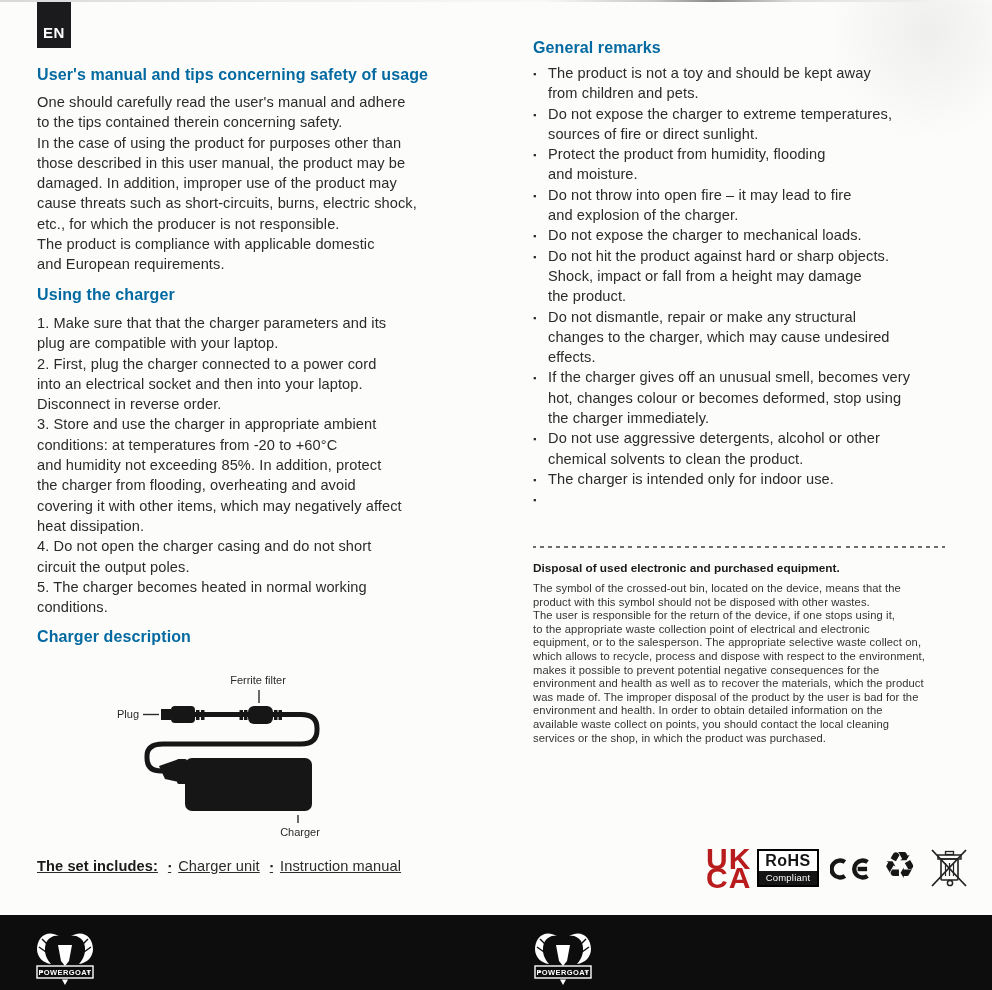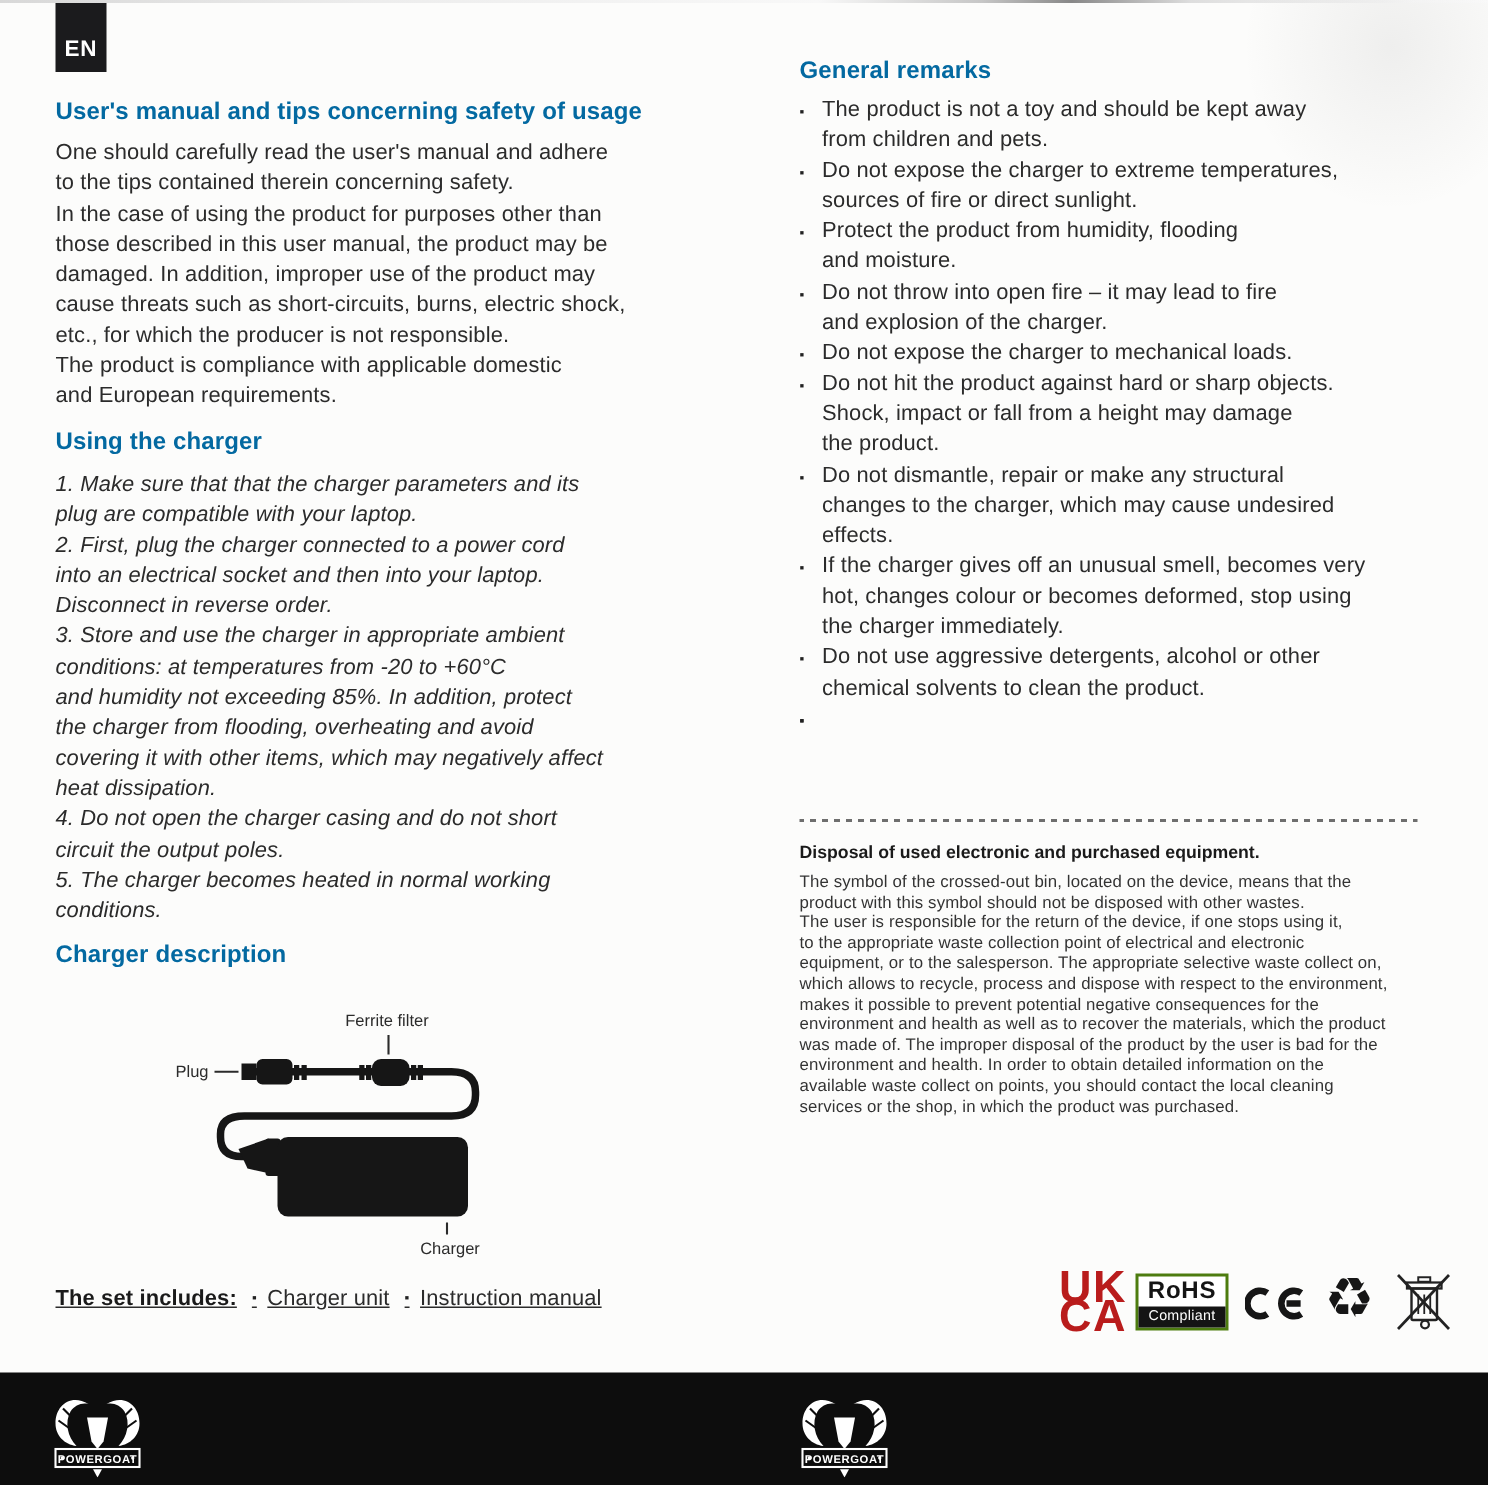--- a/index.html
+++ b/index.html
@@ -61,21 +61,21 @@
   .diagram{position:absolute;left:115px;top:666px;}
   .diagram text{font-family:"Liberation Sans","DejaVu Sans",sans-serif;font-size:11px;fill:#2b2b2b;}
   
   .certs{position:absolute;left:700px;top:843px;height:50px;}
   .ukca{
     position:absolute;left:6px;top:6px;font-weight:700;font-size:30px;line-height:19px;
     color:#b91c1c;letter-spacing:1px;
   }
   .ukca span{display:block;}
   .rohs{
-    position:absolute;left:57px;top:6px;width:58px;border:2px solid #4d7c0f;background:#fff;
+    position:absolute;left:57px;top:6px;width:58px;border:2px solid #000000;background:#fff;
     text-align:center;
   }
   .rohs .rohs-t{display:block;font-weight:700;font-size:16px;line-height:20px;color:#141414;letter-spacing:.5px;}
   .rohs .rohs-b{display:block;background:#141414;color:#fff;font-size:9.5px;line-height:14px;letter-spacing:.2px;}
   .ce{position:absolute;left:130px;top:8px;}
   .recycle{
     position:absolute;left:183px;top:-2px;font-family:"DejaVu Sans",sans-serif;
     font-size:37px;color:#161616;line-height:50px;
   }
   .weee{position:absolute;left:228px;top:2px;}
@@ -103,21 +103,21 @@
 In the case of using the product for purposes other than
 those described in this user manual, the product may be
 damaged. In addition, improper use of the product may
 cause threats such as short-circuits, burns, electric shock,
 etc., for which the producer is not responsible.
 The product is compliance with applicable domestic
 and European requirements.</p>
 
   <h2 class="sec" style="left:37px;top:286px;">Using the charger</h2>
 
-  <p class="bodytxt lines" style="left:37px;top:313px;width:440px;font-style:italic;">1. Make sure that that the charger parameters and its
+  <p class="bodytxt lines" style="left:37px;top:313px;width:440px;">1. Make sure that that the charger parameters and its
 plug are compatible with your laptop.
 2. First, plug the charger connected to a power cord
 into an electrical socket and then into your laptop.
 Disconnect in reverse order.
 3. Store and use the charger in appropriate ambient
 conditions: at temperatures from -20 to +60°C
 and humidity not exceeding 85%. In addition, protect
 the charger from flooding, overheating and avoid
 covering it with other items, which may negatively affect
 heat dissipation.
@@ -176,21 +176,21 @@
 Shock, impact or fall from a height may damage
 the product.</span></li>
     <li><span class="marker">▪</span><span class="lines">Do not dismantle, repair or make any structural
 changes to the charger, which may cause undesired
 effects.</span></li>
     <li><span class="marker">▪</span><span class="lines">If the charger gives off an unusual smell, becomes very
 hot, changes colour or becomes deformed, stop using
 the charger immediately.</span></li>
     <li><span class="marker">▪</span><span class="lines">Do not use aggressive detergents, alcohol or other
 chemical solvents to clean the product.</span></li>
-    <li><span class="marker">▪</span></li>
+    <li><span class="marker">▪</span><span class="lines">The charger is intended only for indoor use.</span></li>
     <li><span class="marker">▪</span></li>
   </ul>
 
   <div class="divider"></div>
 
   <h3 class="disposal-h">Disposal of used electronic and purchased equipment.</h3>
 
   <p class="smalltxt lines">The symbol of the crossed-out bin, located on the device, means that the
 product with this symbol should not be disposed with other wastes.
 The user is responsible for the return of the device, if one stops using it,

